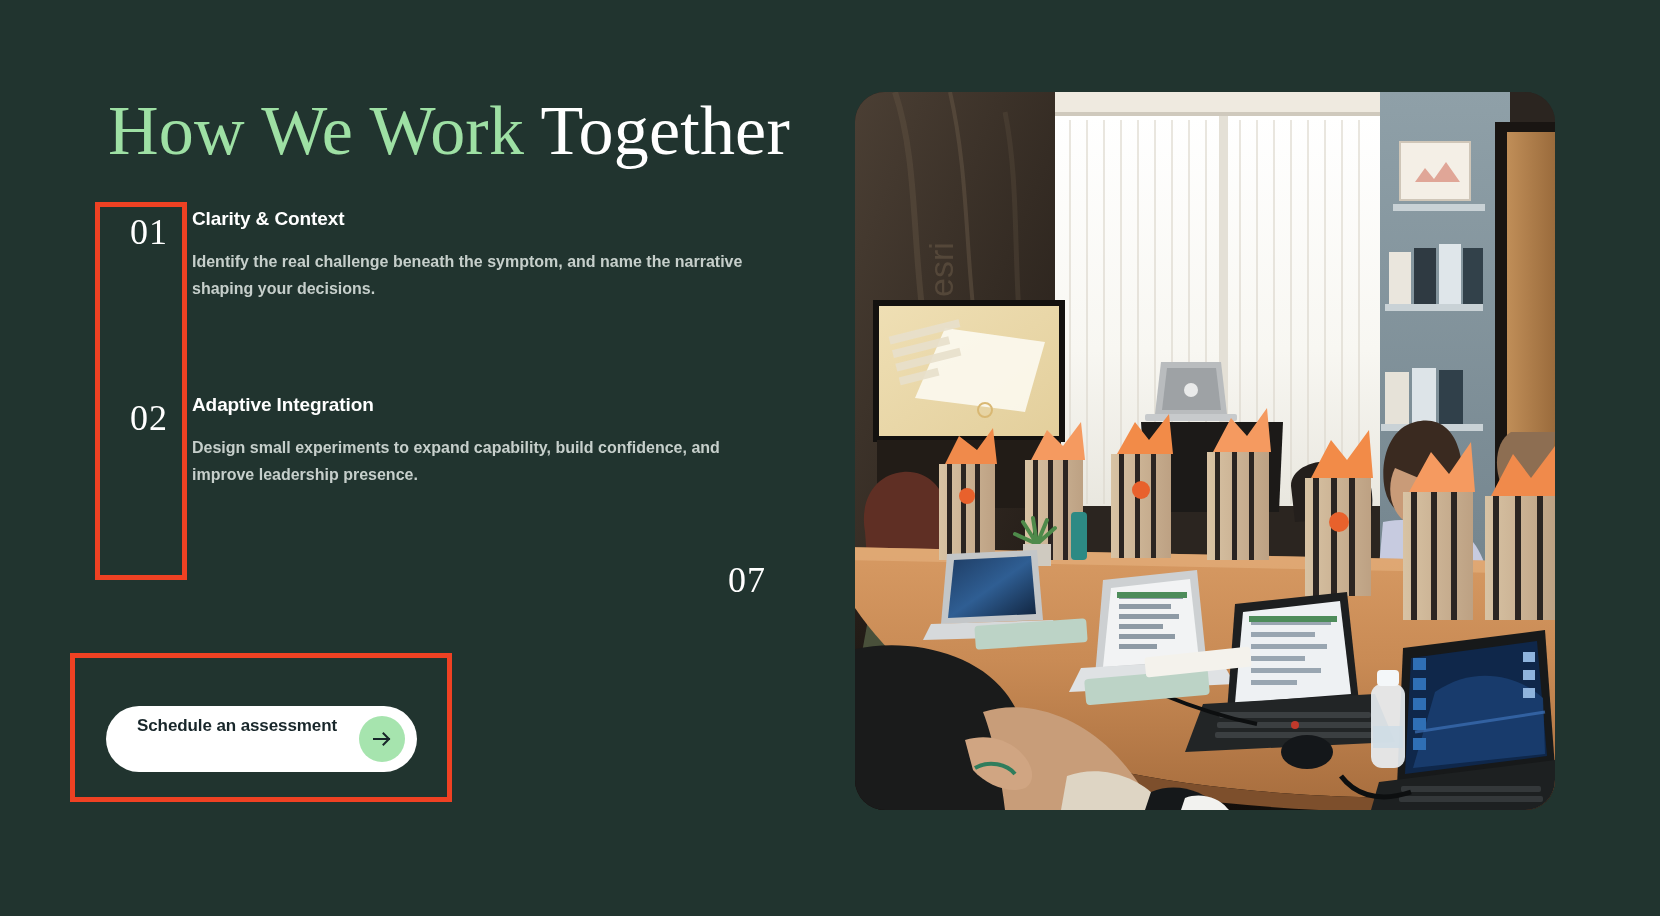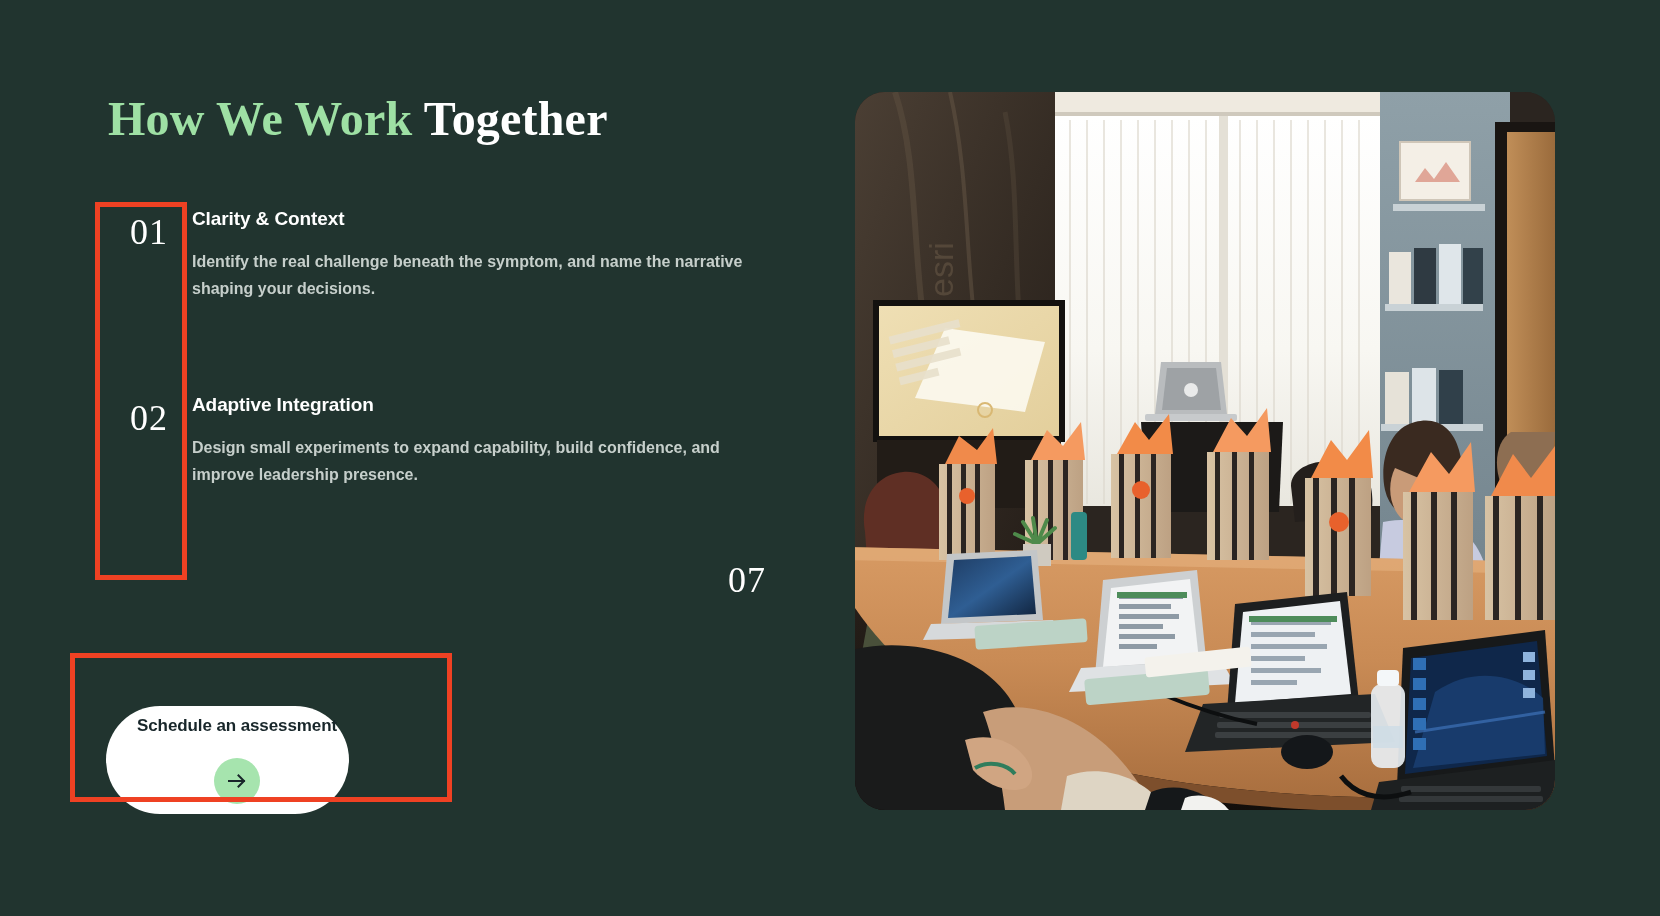--- a/index.html
+++ b/index.html
@@ -27,23 +27,23 @@
   
   .left-col {
     position: absolute;
     left: 108px;
     top: 94px;
     width: 680px;
   }
 
   .headline {
     font-family: "Liberation Serif", "DejaVu Serif", serif;
-    font-size: 48px;
+    font-size: 70px;
     line-height: 1.06;
-    font-weight: 700;
+    font-weight: 400;
     letter-spacing: 0.2px;
     white-space: nowrap;
   }
   .headline .accent { color: #9ee0a4; }
   .headline .plain  { color: #ffffff; }
 
   
   .steps {
     position: absolute;
     left: 108px;
@@ -112,29 +112,27 @@
 
   
   .cta-wrap {
     position: absolute;
     left: 106px;
     top: 706px;
   }
 
   .cta-button {
     display: inline-flex;
-    align-items: center;
     gap: 22px;
     background: #ffffff;
     border: none;
     border-radius: 999px;
     padding: 10px 12px 10px 31px;
     cursor: pointer;
     font-family: "Liberation Sans", sans-serif;
-    flex-direction: column;
   }
 
   .cta-label {
     font-size: 17px;
     font-weight: bold;
     color: #18262a;
     letter-spacing: -0.1px;
     white-space: nowrap;
   }
 

